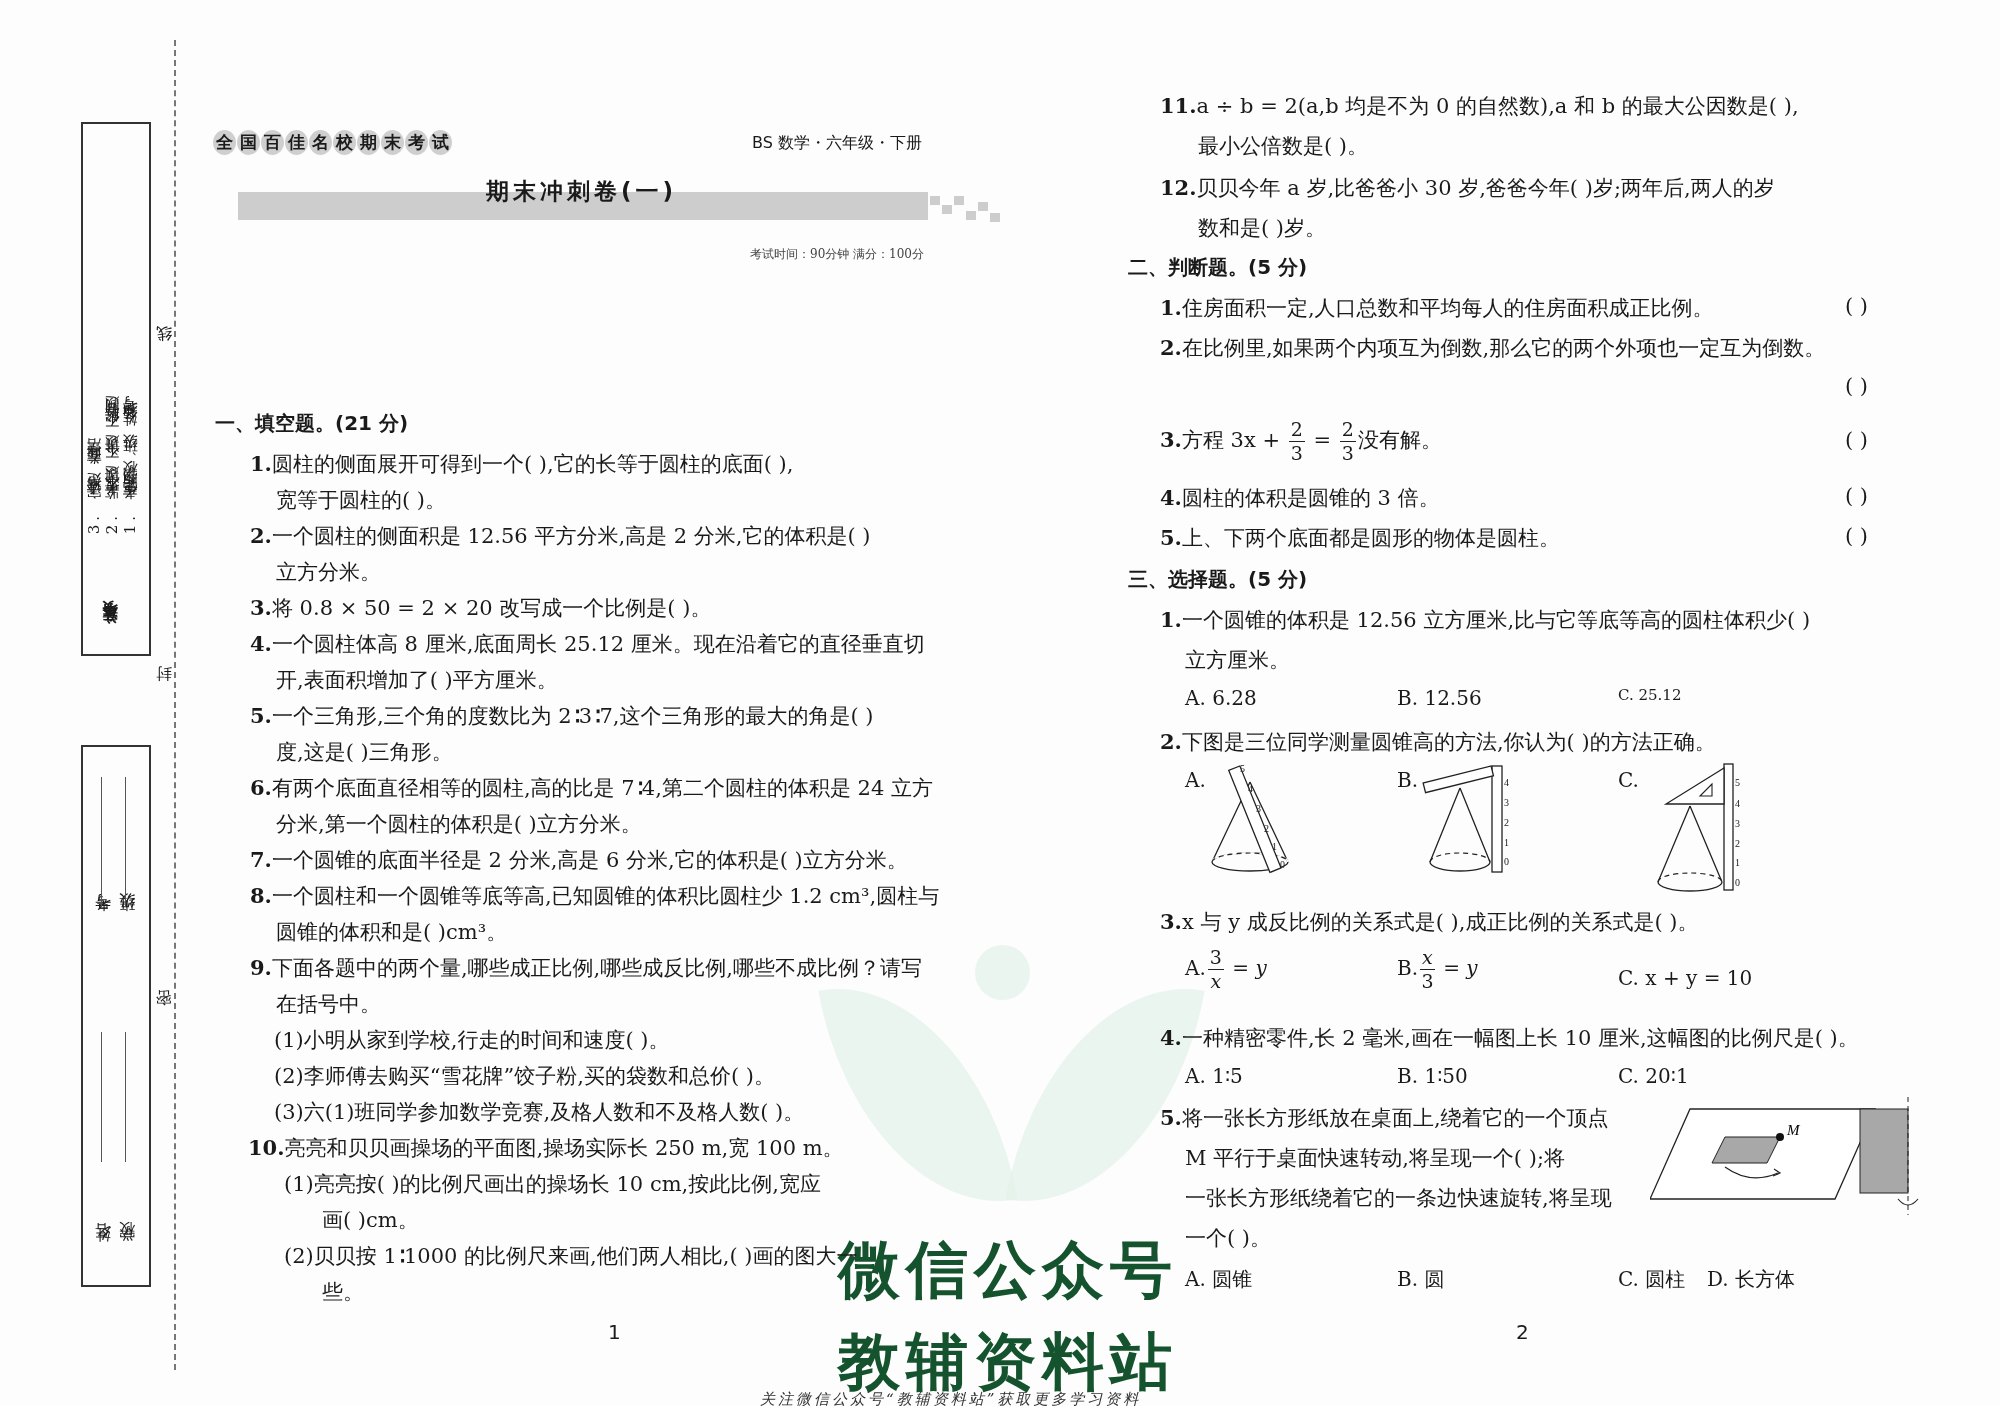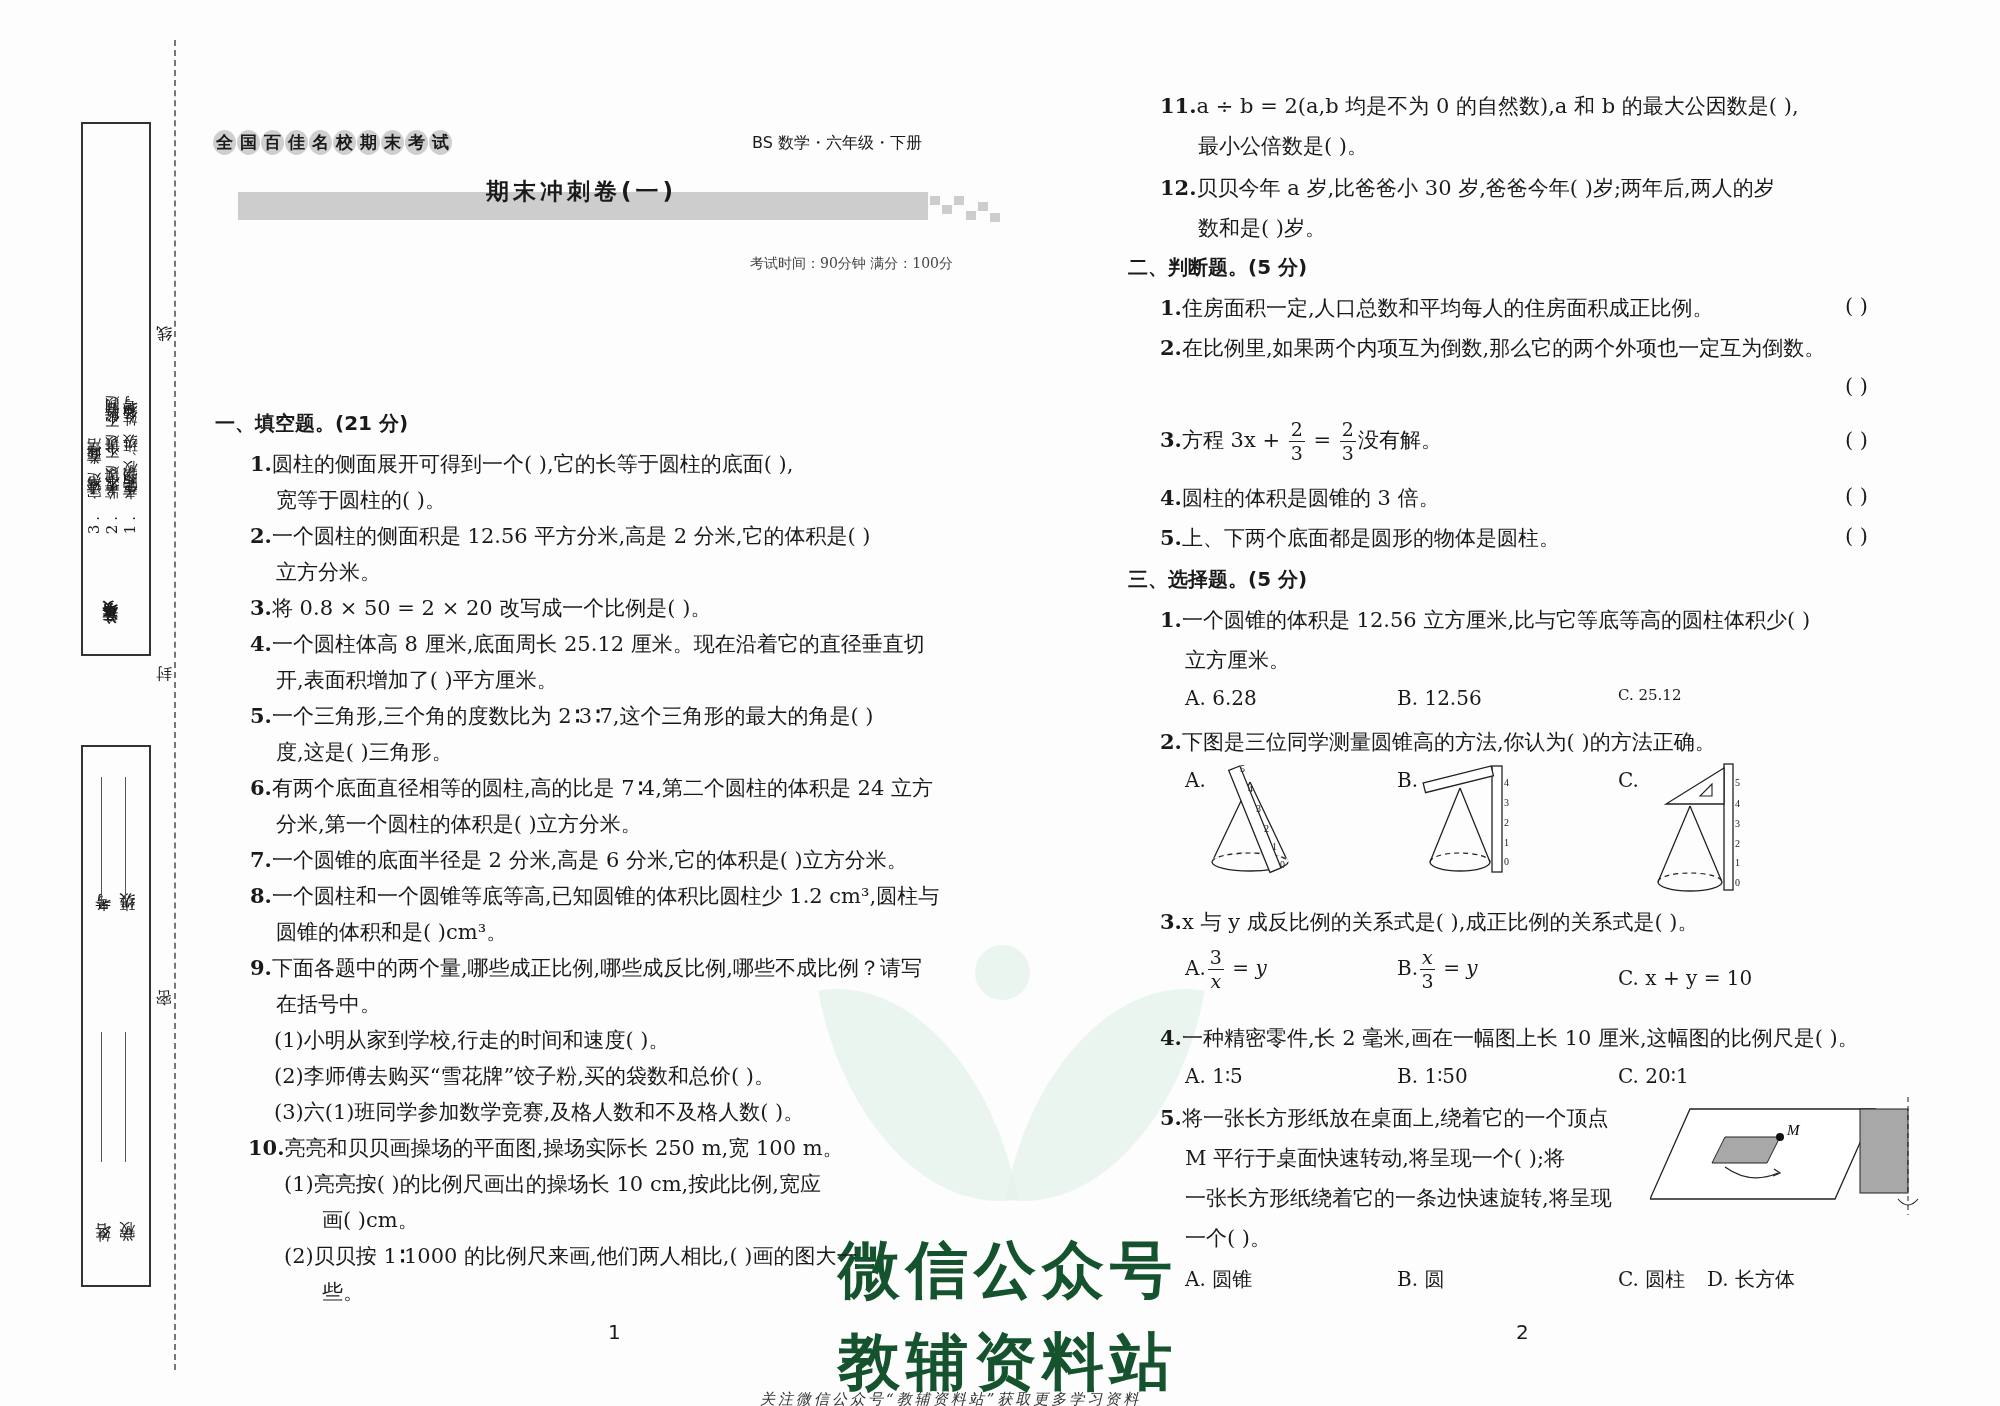--- a/index.html
+++ b/index.html
@@ -19,21 +19,21 @@
   .wm-leaf { position:absolute; background:#e3f2ea; opacity:.75; }
   .wm-text { position:absolute; color:#14532d; font-weight:bold; font-family:"DejaVu Sans",sans-serif; letter-spacing:6px; }
 
   
   .brand { position:absolute; left:213px; top:130px; display:flex; }
   .brand span { width:23px; height:25px; border-radius:50%; background:#cfcfcf; display:inline-flex; align-items:center; justify-content:center; font-size:17px; margin-right:1px; font-weight:bold; }
   .subject { position:absolute; left:752px; top:133px; font-size:16px; }
   .title-bar { position:absolute; left:238px; top:192px; width:690px; height:28px; background:#cdcdcd; }
   .title-pix { position:absolute; background:#cdcdcd; width:10px; height:9px; }
   .title { position:absolute; left:486px; top:176px; font-size:23px; font-weight:bold; letter-spacing:4px; }
-  .exam-info { position:absolute; left:750px; top:255px; font-size:14px; color:#444; }
+  .exam-info { position:absolute; left:750px; top:246px; font-size:12px; color:#444; }
 
   table.score { position:absolute; left:215px; top:285px; border-collapse:collapse; width:791px; }
   table.score td { border:1.5px solid #222; height:44px; text-align:center; font-size:21px; font-family:"DejaVu Sans",sans-serif; }
 
   .line { position:absolute; font-size:21px; white-space:nowrap; }
   .q-num { font-weight:bold; }
   .sec { font-family:"DejaVu Sans",sans-serif; font-weight:bold; font-size:20px; }
   .judge { position:absolute; font-size:21px; }
 
   .page-num { position:absolute; font-size:20px; font-family:"DejaVu Sans",sans-serif; }

